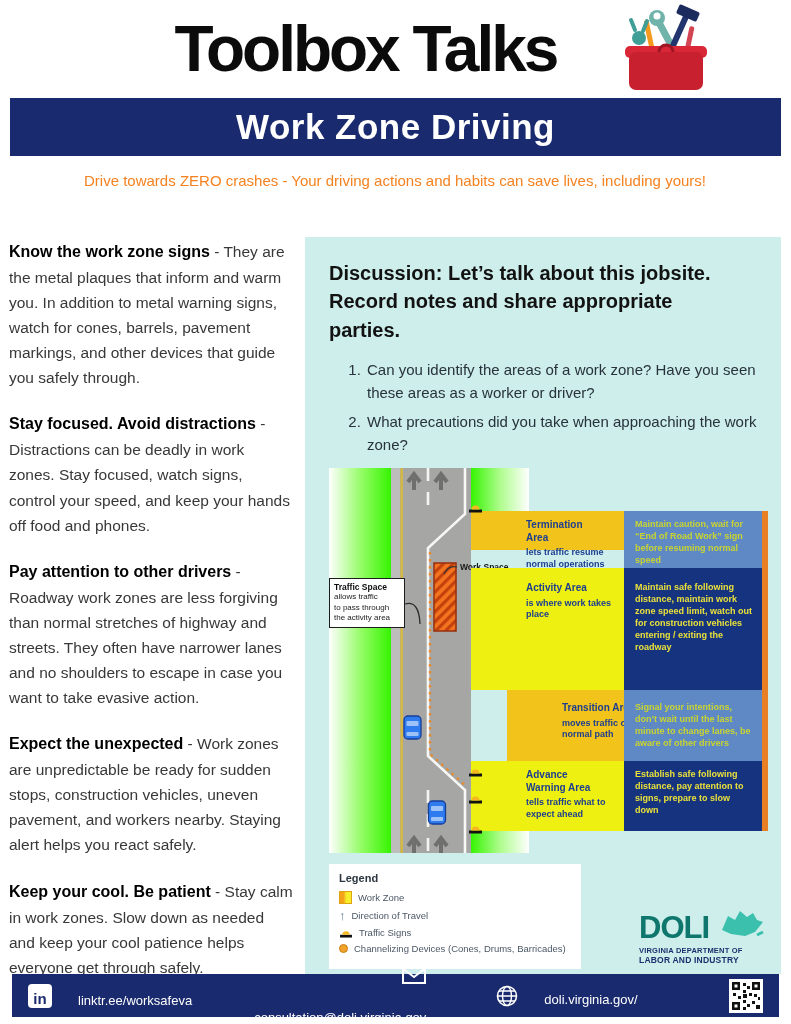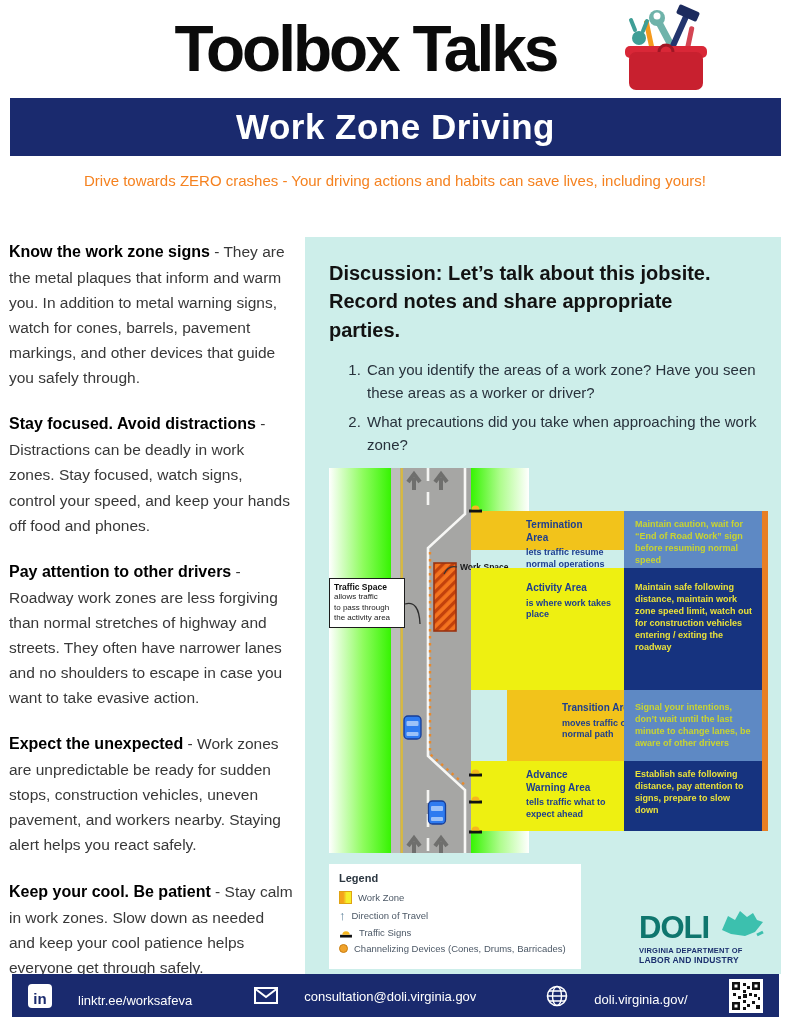--- a/index.html
+++ b/index.html
@@ -84,21 +84,21 @@
   .doli-sub1, .doli-sub2 { font-size:7.5px; font-weight:700; color:#1b2f6e; letter-spacing:.2px; line-height:1.25; }
   .doli-sub2 { font-weight:900; font-size:8.5px; }
 
   
   .footer { position:absolute; left:12px; right:12px; top:974px; height:43px; background:#1a2a6e;
     display:flex; align-items:center; padding:0 16px; color:#fff; }
   .f-item { display:flex; align-items:flex-end; gap:26px; }
   .f-text { font-size:13px; color:#fff; }
   .li-badge { width:24px; height:24px; background:#fff; border-radius:4px; display:flex; align-items:flex-end; justify-content:center; }
   .li-badge span { font-size:15px; font-weight:900; color:#1a2a6e; line-height:1.2; }
-  .f-mail { margin-left:62px; }
+  .f-mail { margin-left:62px;flex-direction:column; }
   .f-web { margin-left:70px; }
   .qr { margin-left:auto; width:34px; height:34px; background:#fff; padding:2px; }
 </style>
 </head>
 <body>
 
 <div class="page">
 
   <div class="brand-row">
     <div class="brand-title">Toolbox Talks</div>

